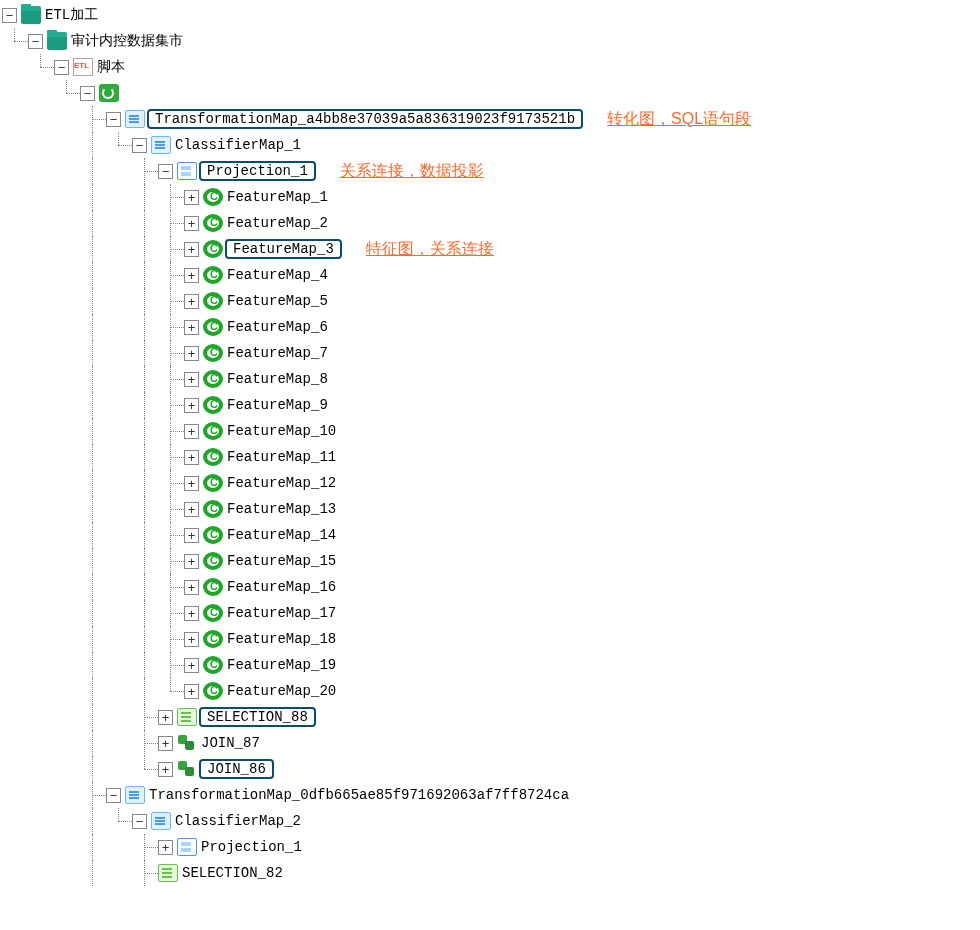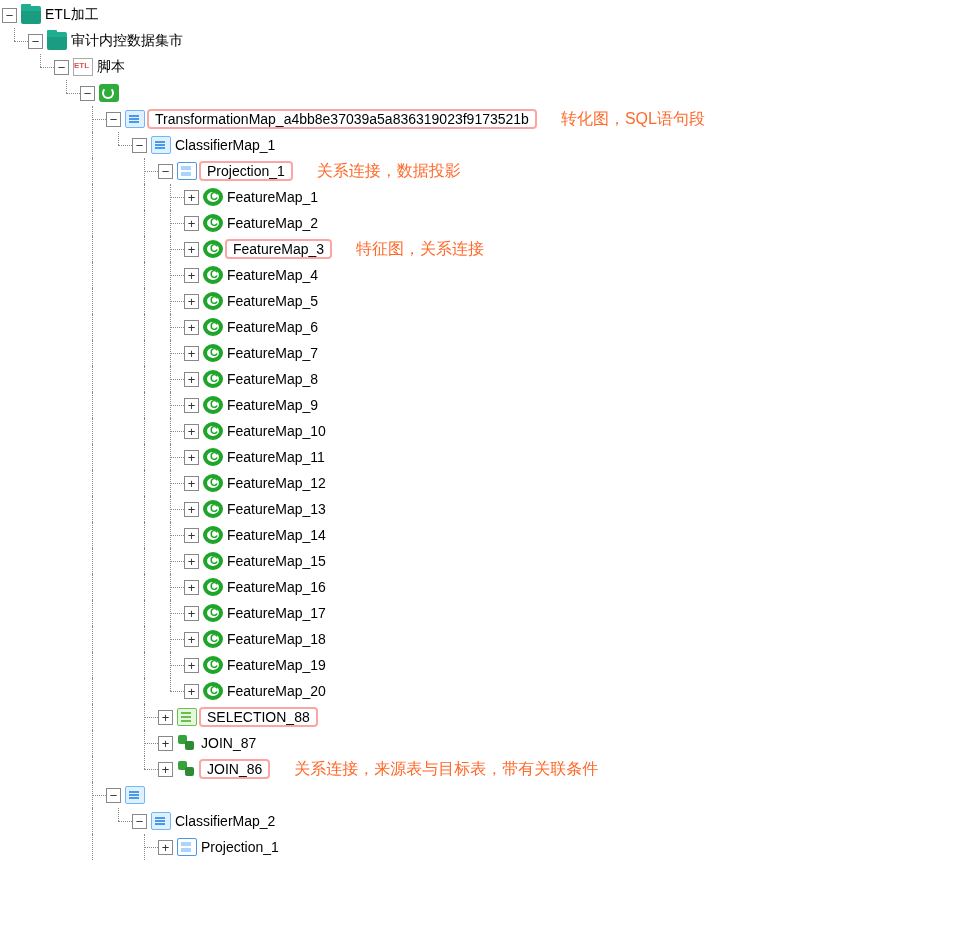--- a/index.html
+++ b/index.html
@@ -59,23 +59,23 @@
   
   .ico.feat{border:4px solid #1fa52a;border-radius:50%;box-sizing:border-box;background:#fff;}
   .ico.feat::after{content:"C";position:absolute;left:3px;top:-2px;font-size:11px;font-weight:bold;color:#1fa52a;}
   
   .ico.sel{background:#e6f7df;border:1px solid #6bbf4b;border-radius:2px;box-sizing:border-box;}
   .ico.sel::before{content:"";position:absolute;left:3px;top:3px;width:10px;height:2px;background:#6bbf4b;box-shadow:0 4px 0 #6bbf4b,0 8px 0 #6bbf4b;}
   
   .ico.join{}
   .ico.join::before{content:"";position:absolute;left:1px;top:1px;width:9px;height:9px;background:#35a23c;border-radius:2px;}
   .ico.join::after{content:"";position:absolute;left:8px;top:7px;width:9px;height:9px;background:#2e8b34;border-radius:2px;}
-  .lbl{ padding:0 2px;display:inline-block;}
-  .lbl.hl{ border:2px solid #fca5a5; border-radius:4px; padding:0 6px; background:#fff; }
-  .ann{ color:#ff6a2b; font-size:16px; margin-left:24px; }
+  .lbl{ padding:0 2px;display:inline-block;font-family:Liberation Mono, monospace;}
+  .lbl.hl{ border:2px solid #0c4a6e; border-radius:4px; padding:0 6px; background:#fff; }
+  .ann{ color:#ff6a2b; font-size:16px; margin-left:24px;text-decoration:underline; }
   
   .lines{ position:relative; display:inline-block; height:26px;}
   .lines span{ display:inline-block; width:26px; height:26px; position:relative; vertical-align:top;}
   .lines span.v::before{content:"";position:absolute;left:12px;top:0;bottom:0;border-left:1px dotted #888;}
   .lines span.t::before{content:"";position:absolute;left:12px;top:0;height:13px;border-left:1px dotted #888;}
   .lines span.t::after{content:"";position:absolute;left:12px;top:13px;width:14px;border-top:1px dotted #888;}
   .lines span.tv::before{content:"";position:absolute;left:12px;top:0;bottom:0;border-left:1px dotted #888;}
   .lines span.tv::after{content:"";position:absolute;left:12px;top:13px;width:14px;border-top:1px dotted #888;}
 </style>
 </head>
@@ -256,32 +256,37 @@
       <span class="lines"><span></span><span></span><span></span><span class="v"></span><span></span><span class="tv"></span></span>
       <span class="hit">+</span>
       <span class="ico join"></span>
       <span class="lbl">JOIN_87</span>
     </div>
     <div class="node">
       <span class="lines"><span></span><span></span><span></span><span class="v"></span><span></span><span class="t"></span></span>
       <span class="hit">+</span>
       <span class="ico join"></span>
       <span class="lbl hl">JOIN_86</span>
-      <span class="ann">关系连接，来源表与目标表，带有关联条件</span>
     </div>
     <div class="node">
       <span class="lines"><span></span><span></span><span></span><span class="tv"></span></span>
       <span class="hit">−</span>
       <span class="ico map"></span>
+      <span class="lbl">TransformationMap_0dfb665ae85f971692063af7ff8724ca</span>
     </div>
     <div class="node">
       <span class="lines"><span></span><span></span><span></span><span class="v"></span><span class="t"></span></span>
       <span class="hit">−</span>
       <span class="ico map"></span>
       <span class="lbl">ClassifierMap_2</span>
     </div>
     <div class="node">
       <span class="lines"><span></span><span></span><span></span><span class="v"></span><span></span><span class="tv"></span></span>
       <span class="hit">+</span>
       <span class="ico proj"></span>
       <span class="lbl">Projection_1</span>
+    </div>
+    <div class="node">
+      <span class="lines"><span></span><span></span><span></span><span class="v"></span><span></span><span class="tv"></span></span>
+      <span class="ico sel"></span>
+      <span class="lbl">SELECTION_82</span>
     </div>
   </div>
 
 </body></html>

